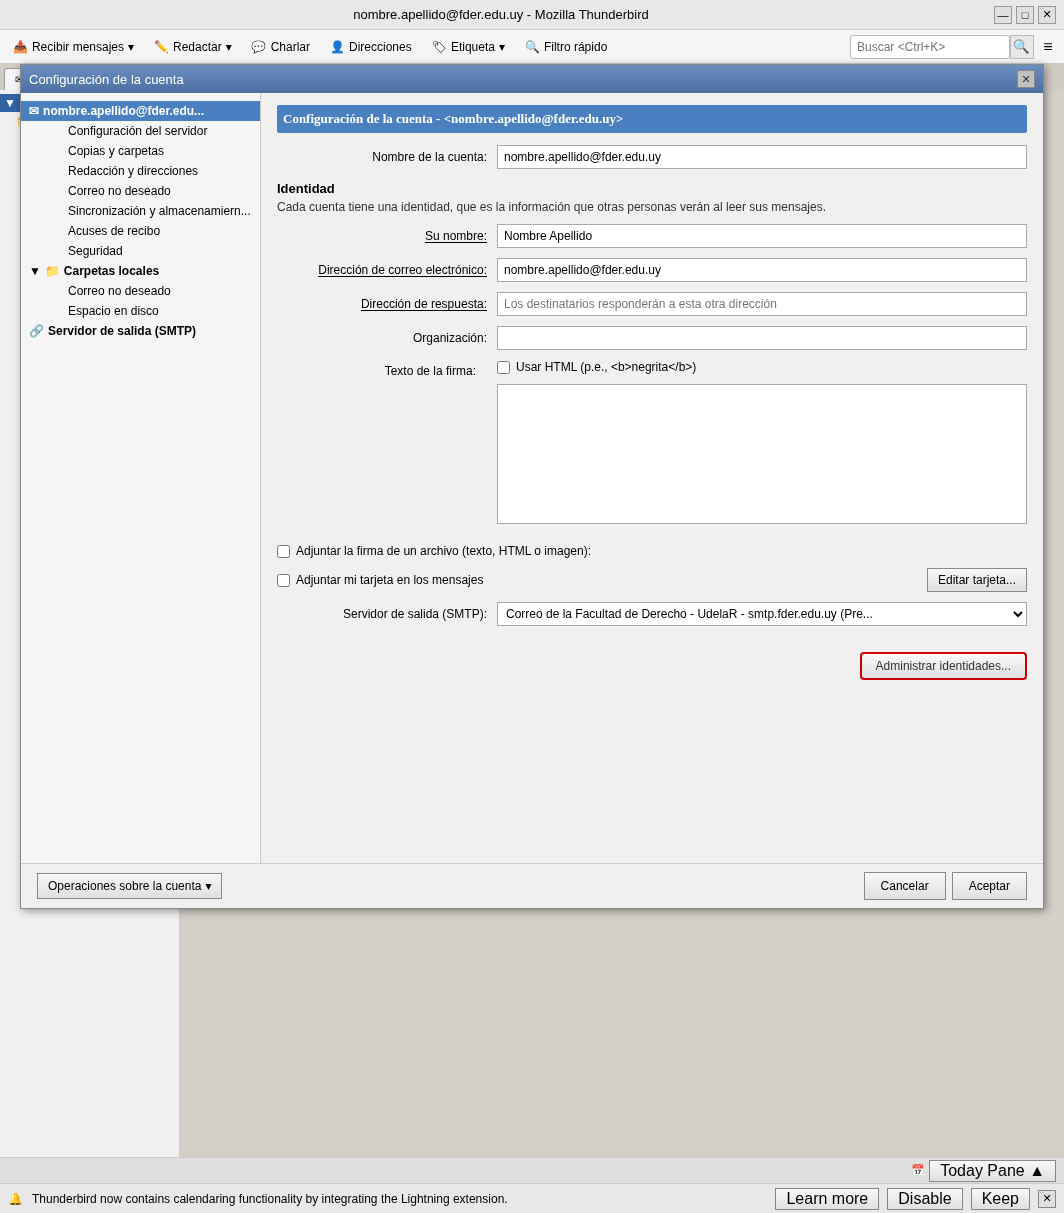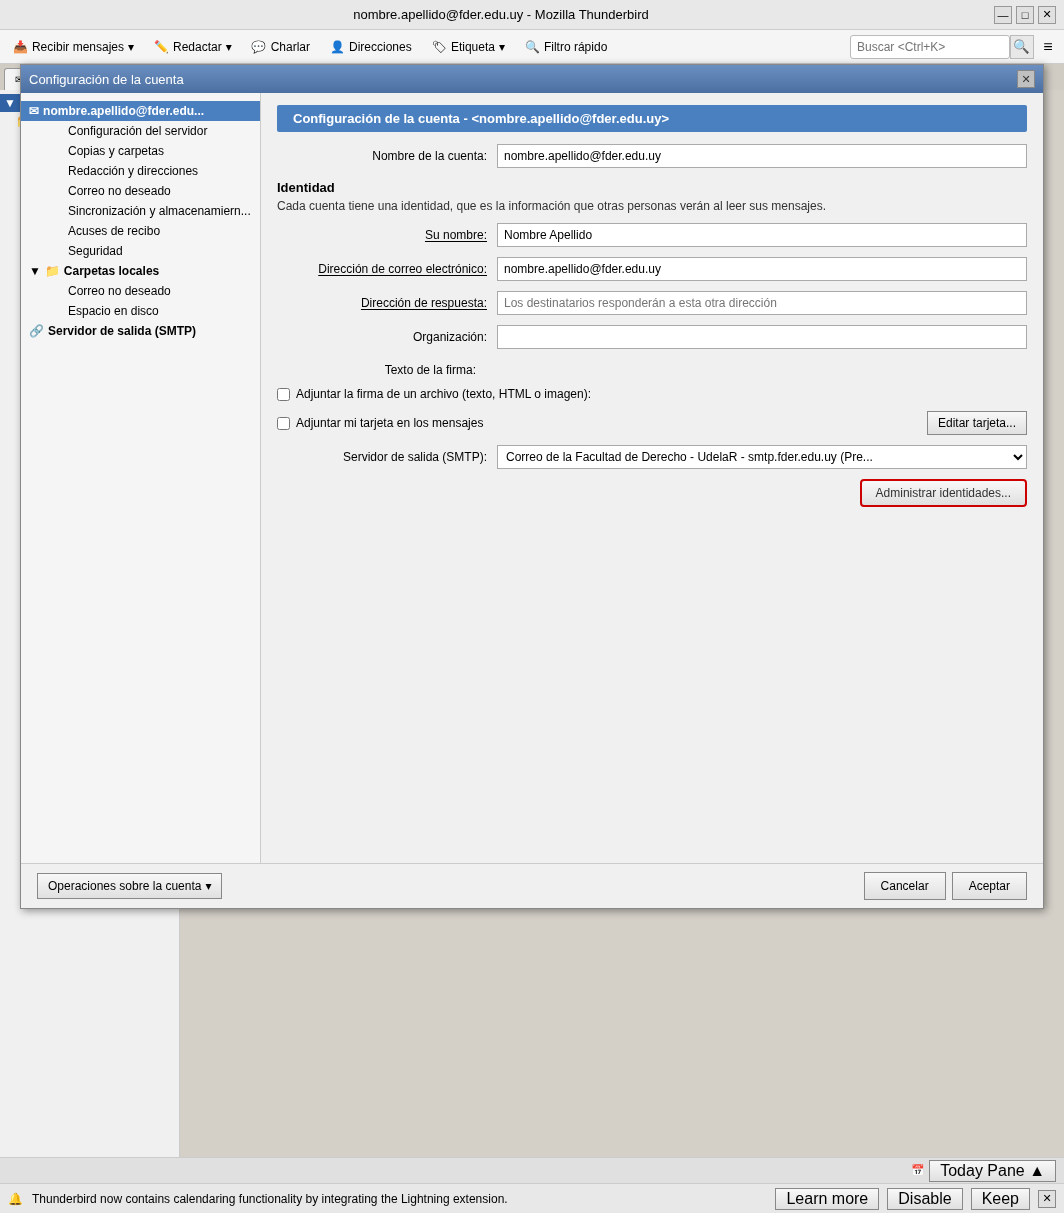--- a/index.html
+++ b/index.html
@@ -204,25 +204,26 @@
 
     
     .dialog-content {
       flex: 1;
       padding: 12px 16px;
       overflow-y: auto;
     }
     .dialog-section-header {
       background: #4a80c0;
       color: white;
-      padding: 6px 16px;
+      padding: 6px 6px;
       font-size: 13px;
       font-weight: bold;
       margin-bottom: 12px;
       border-radius: 2px;
+      font-family: Liberation Serif, serif;
     }
 
     .form-row {
       display: flex;
       align-items: center;
       margin-bottom: 10px;
     }
     .form-label {
       width: 220px;
       text-align: right;
@@ -336,21 +337,21 @@
     .vcard-left {
       display: flex;
       align-items: center;
       gap: 6px;
     }
     .vcard-label { font-size: 12px; }
 
     .smtp-row {
       display: flex;
       align-items: center;
-      margin-bottom: 10px;
+      margin-bottom: 26px;
     }
     .smtp-label {
       width: 220px;
       text-align: right;
       padding-right: 10px;
       font-size: 12px;
       flex-shrink: 0;
     }
     .smtp-select {
       flex: 1;
@@ -655,20 +656,27 @@
 
       <div class="form-row">
         <span class="form-label">Organización:</span>
         <input type="text" class="form-input" style="">
       </div>
 
       <div class="form-row-sig">
         <div class="sig-label-col">
           <span>Texto de la firma:</span>
         </div>
+        <div class="sig-right-col">
+          <div class="html-checkbox-row" style="margin-left:0;">
+            <input type="checkbox" style="">
+            <span class="html-checkbox-label">Usar HTML (p.e., &lt;b&gt;negrita&lt;/b&gt;)</span>
+          </div>
+          <textarea class="signature-area" style=""></textarea>
+        </div>
       </div>
 
       <div class="attach-file-row">
         <input type="checkbox" style="">
         <span class="attach-file-label">Adjuntar la firma de un archivo (texto, HTML o imagen):</span>
       </div>
 
       <div class="vcard-row">
         <div class="vcard-left">
           <input type="checkbox" style="">

